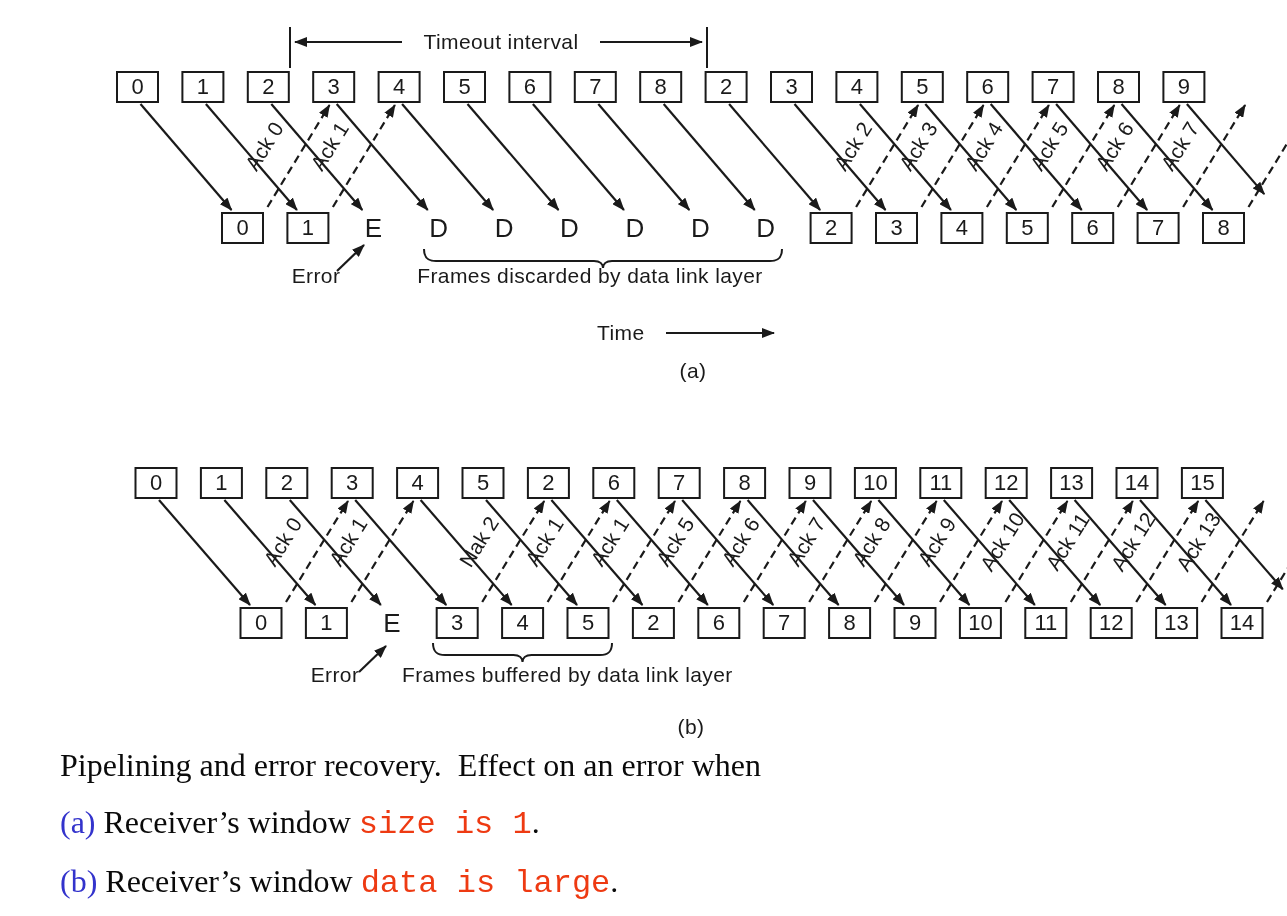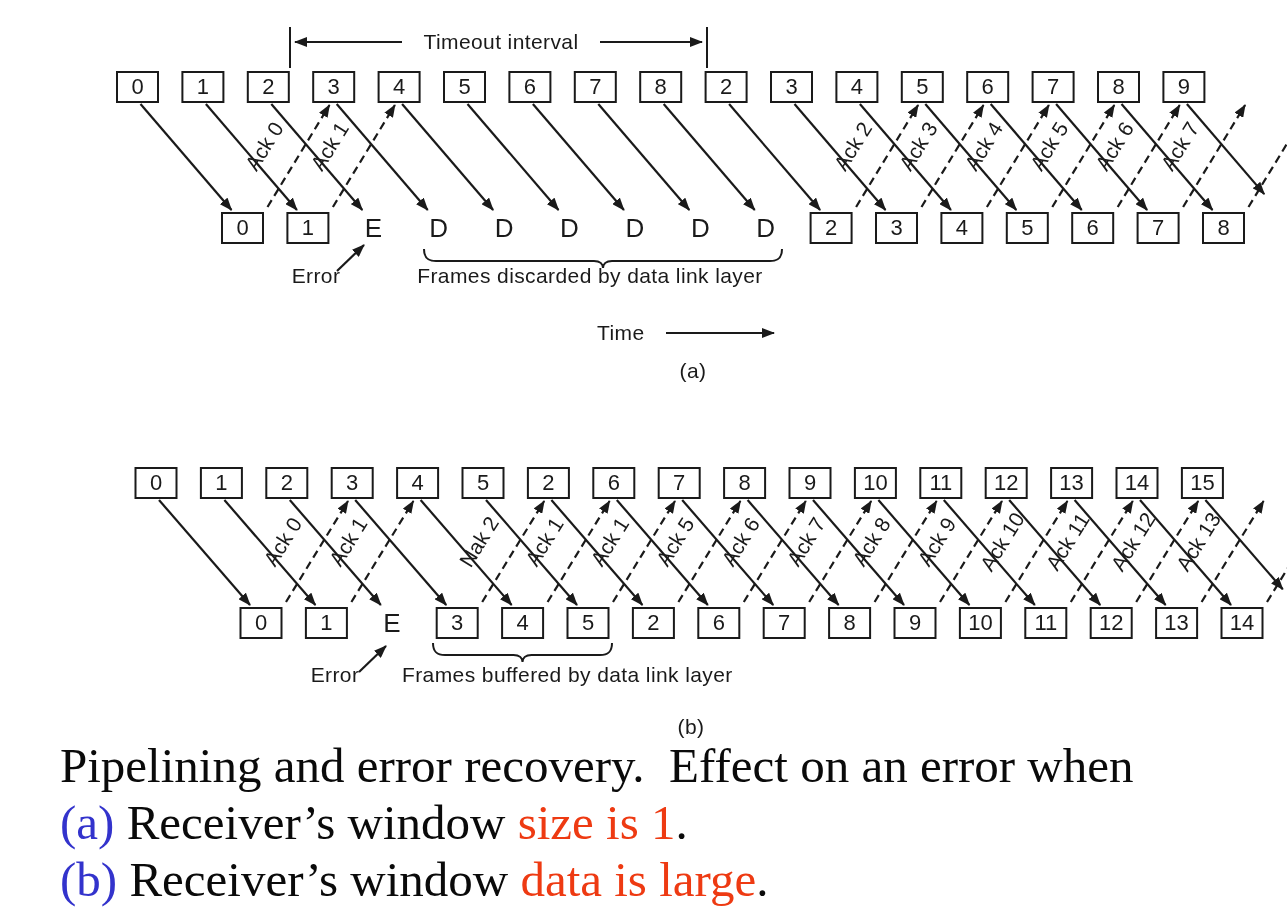--- a/index.html
+++ b/index.html
@@ -4,24 +4,24 @@
 <style>
   html,body{margin:0;padding:0;background:#fff;}
   .screen{position:relative;width:1287px;height:916px;background:#ffffff;overflow:hidden;
           font-family:"Liberation Sans",sans-serif;}
   svg text{fill:#1a1a1a;}
   .num{font-family:"Liberation Sans",sans-serif;font-size:22px;}
   .letter{font-family:"Liberation Sans",sans-serif;font-size:26px;}
   .ack{font-family:"Liberation Sans",sans-serif;font-size:21px;}
   .lab{font-family:"Liberation Sans",sans-serif;font-size:21px;letter-spacing:.4px;}
   .caption{position:absolute;left:60px;top:737px;width:1200px;
-           font-family:"Liberation Serif",serif;font-size:49px;line-height:57px;color:#0a0a0a;}
+           font-family:"Liberation Serif",serif;font-size:32px;line-height:57px;color:#0a0a0a;}
   .cap-line{white-space:pre-wrap;}
   .cap-marker{color:#3333cc;}
-  .cap-red{color:#ee3a12;}
+  .cap-red{color:#ee3a12;font-family:Liberation Mono, monospace;}
 </style>
 </head>
 <body>
 
 <div class="screen">
   <svg id="fig" width="1287" height="745" viewBox="0 0 1287 745" style="position:absolute;left:0;top:0;">
       <defs>
         <marker id="ah" markerWidth="13" markerHeight="10" refX="12" refY="5" orient="auto" markerUnits="userSpaceOnUse">
           <path d="M0,0 L13,5 L0,10 Z" fill="#1a1a1a"></path>
         </marker>

